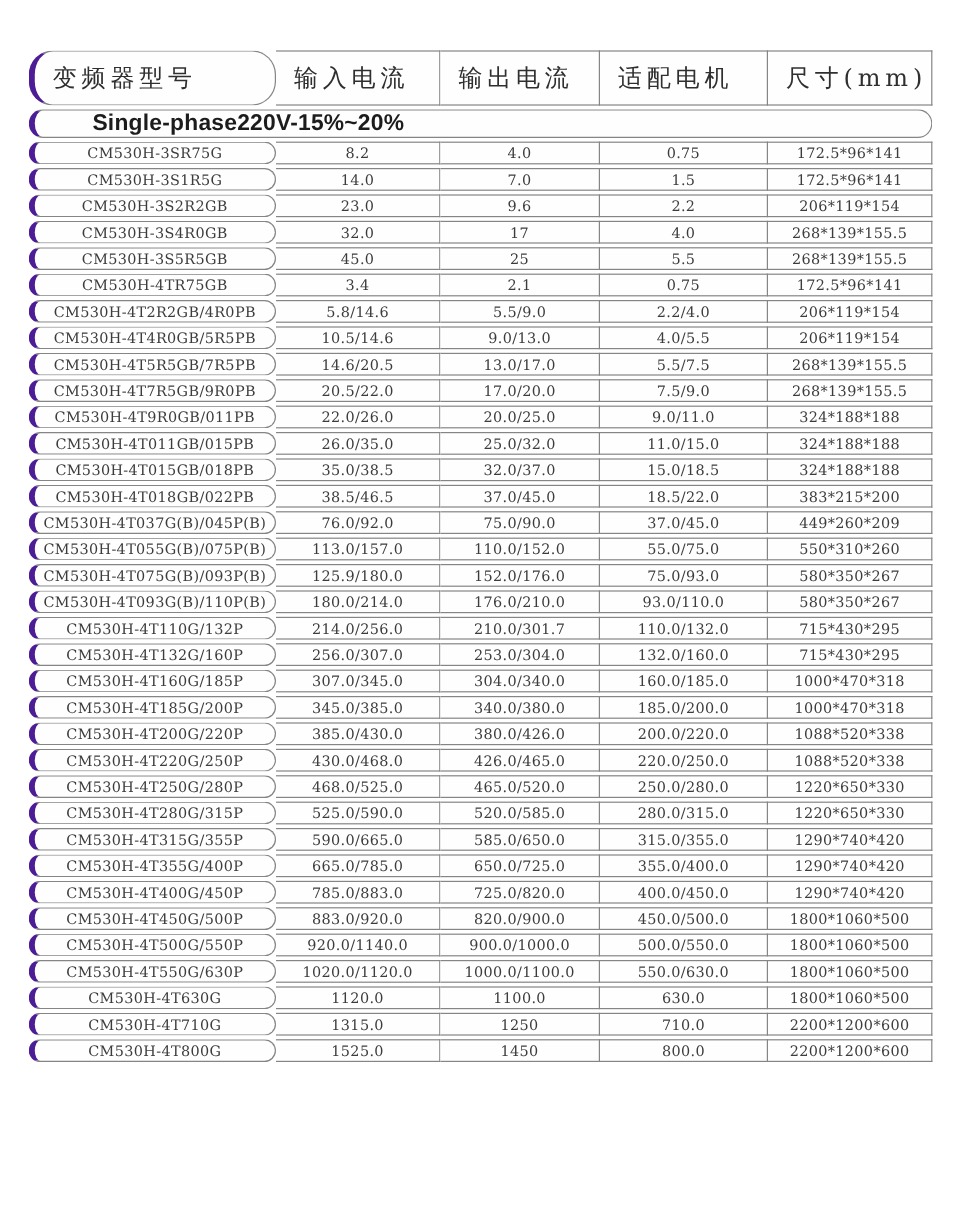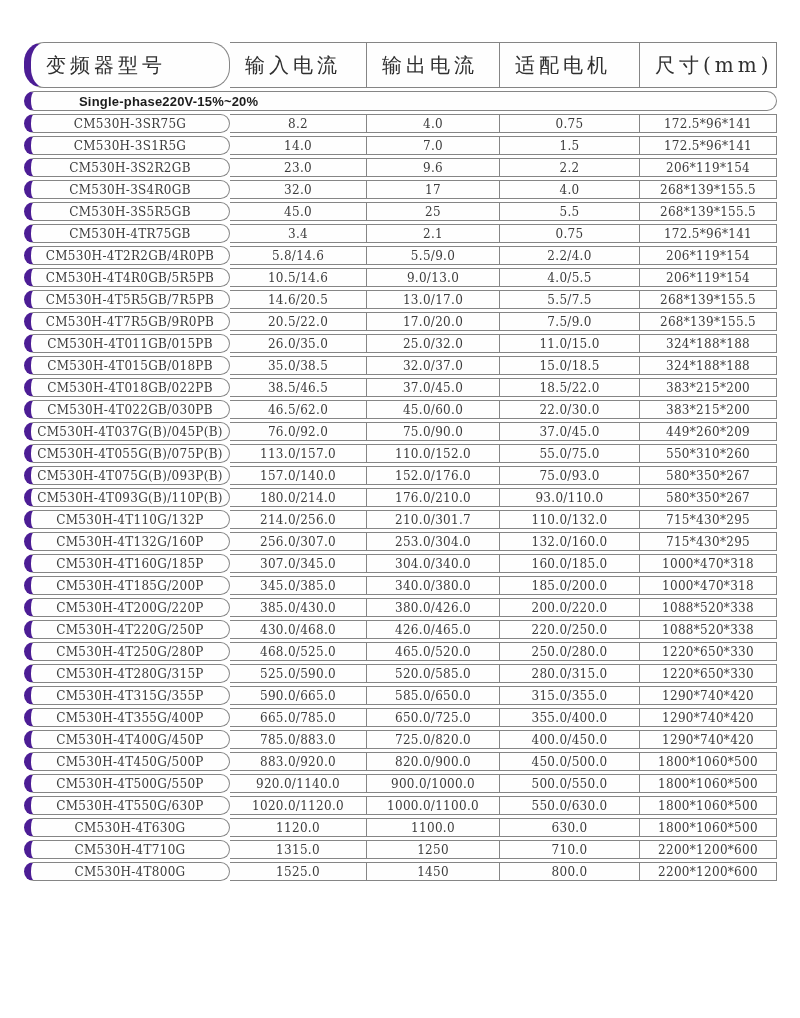--- a/index.html
+++ b/index.html
@@ -27,37 +27,37 @@
   
   th.hd, td.cell, td.section {
     border-top: 1px solid #858585;
     border-bottom: 1px solid #858585;
     border-right: 1px solid #858585;
     background: #fefefe;
     overflow: hidden;
     white-space: nowrap;
   }
   th.hd:first-child, td.cell:first-child, td.section {
-    border-left: 7px solid #4c1d95;
+    border-left: 5px solid #4c1d95;
     border-radius: 20px;
   }
   th.hd {
     height: 44px;
     font-size: 20px;
     font-weight: normal;
     text-align: left;
     padding: 0 0 0 15px;
     letter-spacing: 4px;
     color: #2f2f2f;
   }
   td.section {
     height: 18px;
     font-family: "Liberation Sans", "DejaVu Sans", sans-serif;
     font-weight: bold;
-    font-size: 13px;
+    font-size: 19px;
     color: #1c1c1c;
     padding: 0 0 0 48px;
     letter-spacing: 0.2px;
   }
   td.cell {
     height: 17px;
     font-size: 12px;
     text-align: center;
     padding: 0 2px;
     letter-spacing: 0.3px;
@@ -165,20 +165,27 @@
   </tr>
 
   <tr>
     <td class="cell">CM530H-4T7R5GB/9R0PB</td>
     <td class="cell">20.5/22.0</td>
     <td class="cell">17.0/20.0</td>
     <td class="cell">7.5/9.0</td>
     <td class="cell">268*139*155.5</td>
   </tr>
 
+  <tr>
+    <td class="cell">CM530H-4T9R0GB/011PB</td>
+    <td class="cell">22.0/26.0</td>
+    <td class="cell">20.0/25.0</td>
+    <td class="cell">9.0/11.0</td>
+    <td class="cell">324*188*188</td>
+  </tr>
 
   <tr>
     <td class="cell">CM530H-4T011GB/015PB</td>
     <td class="cell">26.0/35.0</td>
     <td class="cell">25.0/32.0</td>
     <td class="cell">11.0/15.0</td>
     <td class="cell">324*188*188</td>
   </tr>
 
   <tr>
@@ -190,27 +197,20 @@
   </tr>
 
   <tr>
     <td class="cell">CM530H-4T018GB/022PB</td>
     <td class="cell">38.5/46.5</td>
     <td class="cell">37.0/45.0</td>
     <td class="cell">18.5/22.0</td>
     <td class="cell">383*215*200</td>
   </tr>
 
-  <tr>
-    <td class="cell">CM530H-4T022GB/030PB</td>
-    <td class="cell">46.5/62.0</td>
-    <td class="cell">45.0/60.0</td>
-    <td class="cell">22.0/30.0</td>
-    <td class="cell">383*215*200</td>
-  </tr>
 
 
   <tr>
     <td class="cell">CM530H-4T037G(B)/045P(B)</td>
     <td class="cell">76.0/92.0</td>
     <td class="cell">75.0/90.0</td>
     <td class="cell">37.0/45.0</td>
     <td class="cell">449*260*209</td>
   </tr>
 
@@ -218,21 +218,21 @@
   <tr>
     <td class="cell">CM530H-4T055G(B)/075P(B)</td>
     <td class="cell">113.0/157.0</td>
     <td class="cell">110.0/152.0</td>
     <td class="cell">55.0/75.0</td>
     <td class="cell">550*310*260</td>
   </tr>
 
   <tr>
     <td class="cell">CM530H-4T075G(B)/093P(B)</td>
-    <td class="cell">157.0/140.0</td>
+    <td class="cell">125.9/180.0</td>
     <td class="cell">152.0/176.0</td>
     <td class="cell">75.0/93.0</td>
     <td class="cell">580*350*267</td>
   </tr>
 
   <tr>
     <td class="cell">CM530H-4T093G(B)/110P(B)</td>
     <td class="cell">180.0/214.0</td>
     <td class="cell">176.0/210.0</td>
     <td class="cell">93.0/110.0</td>

